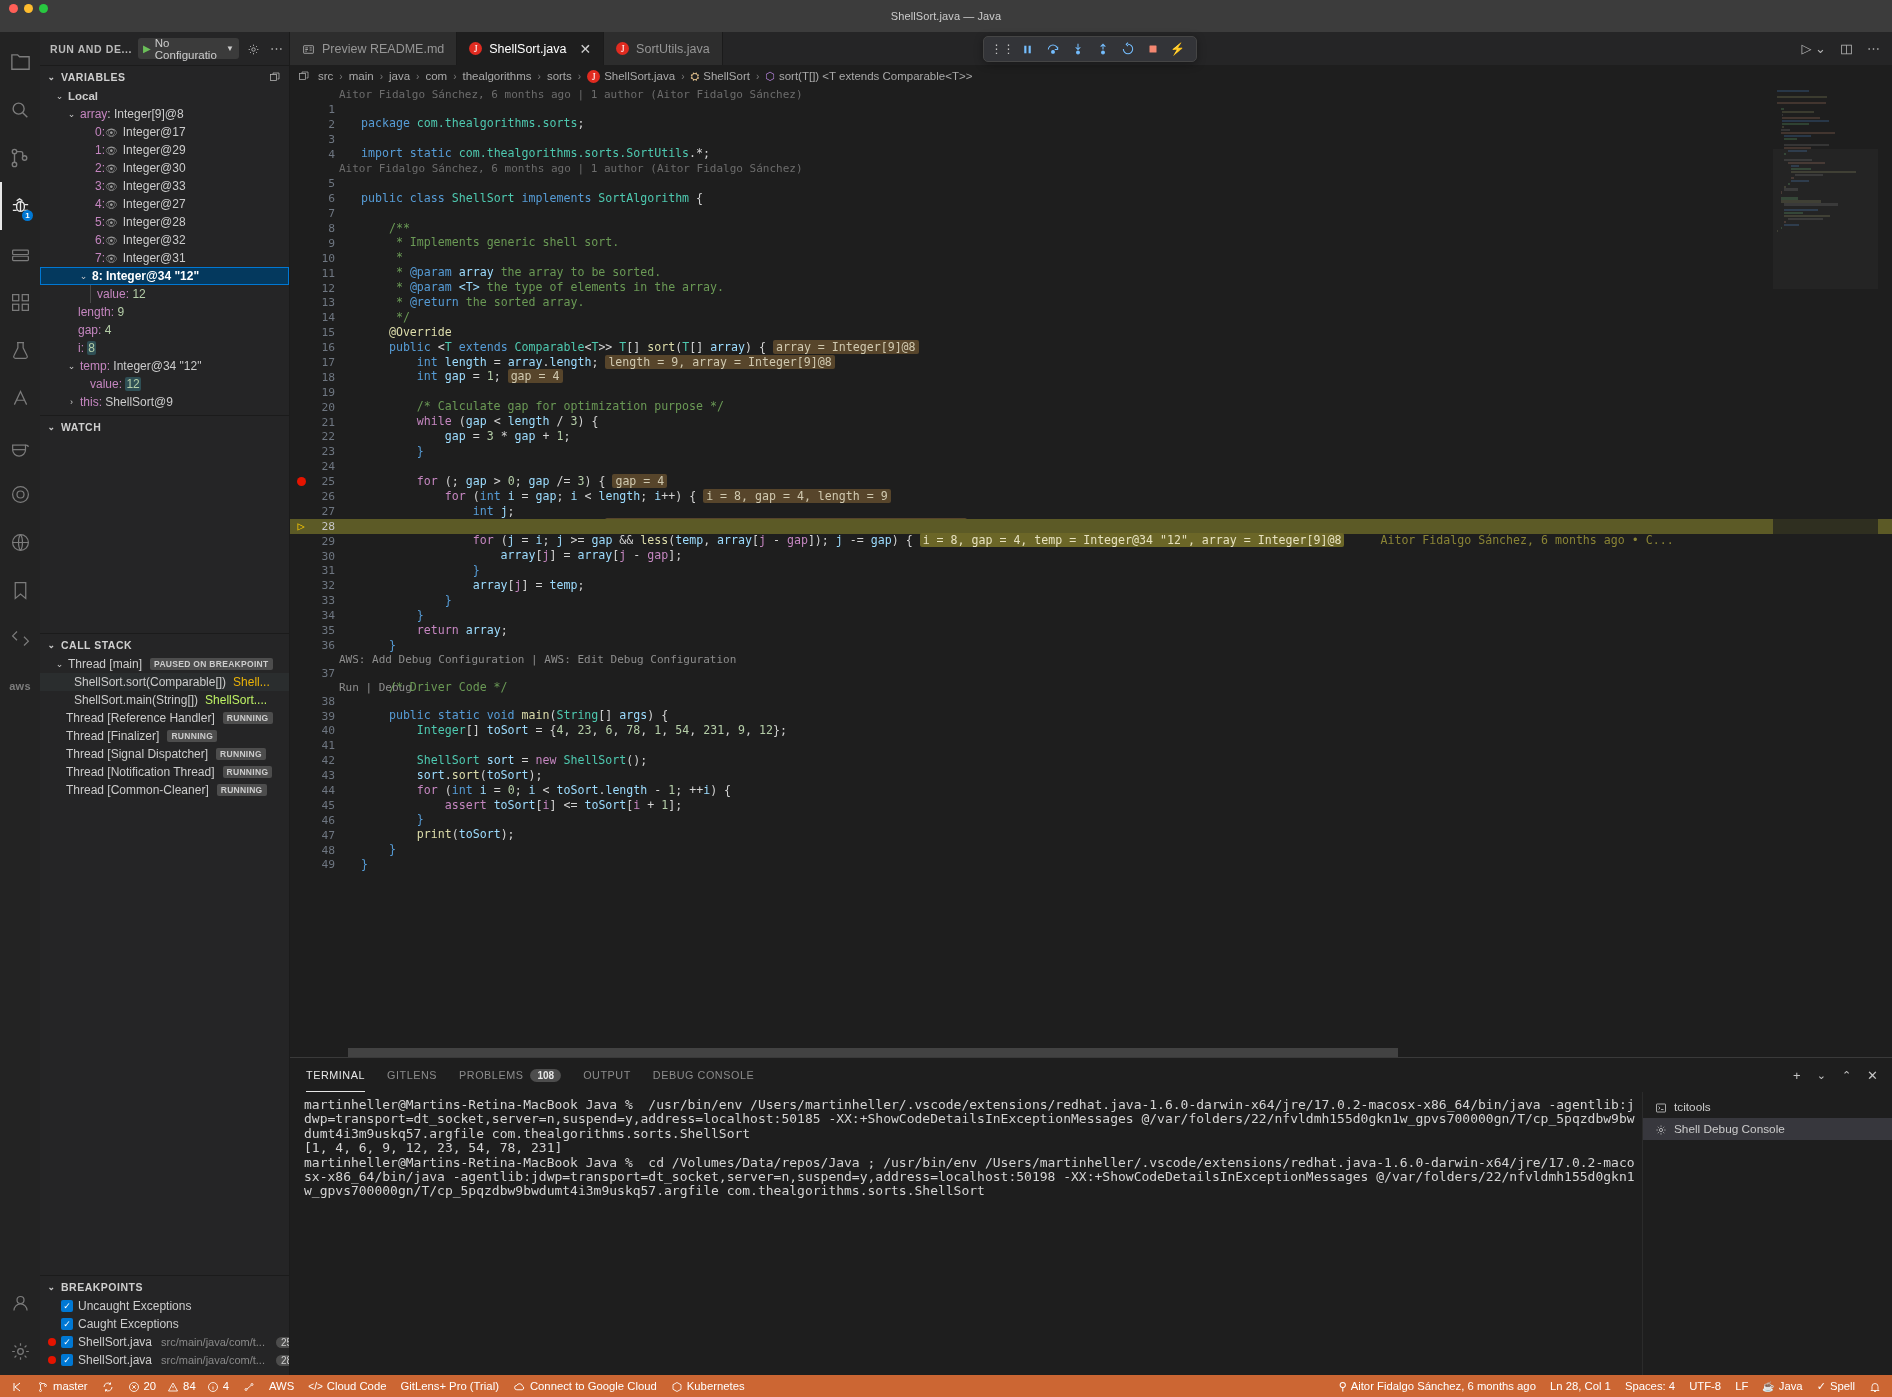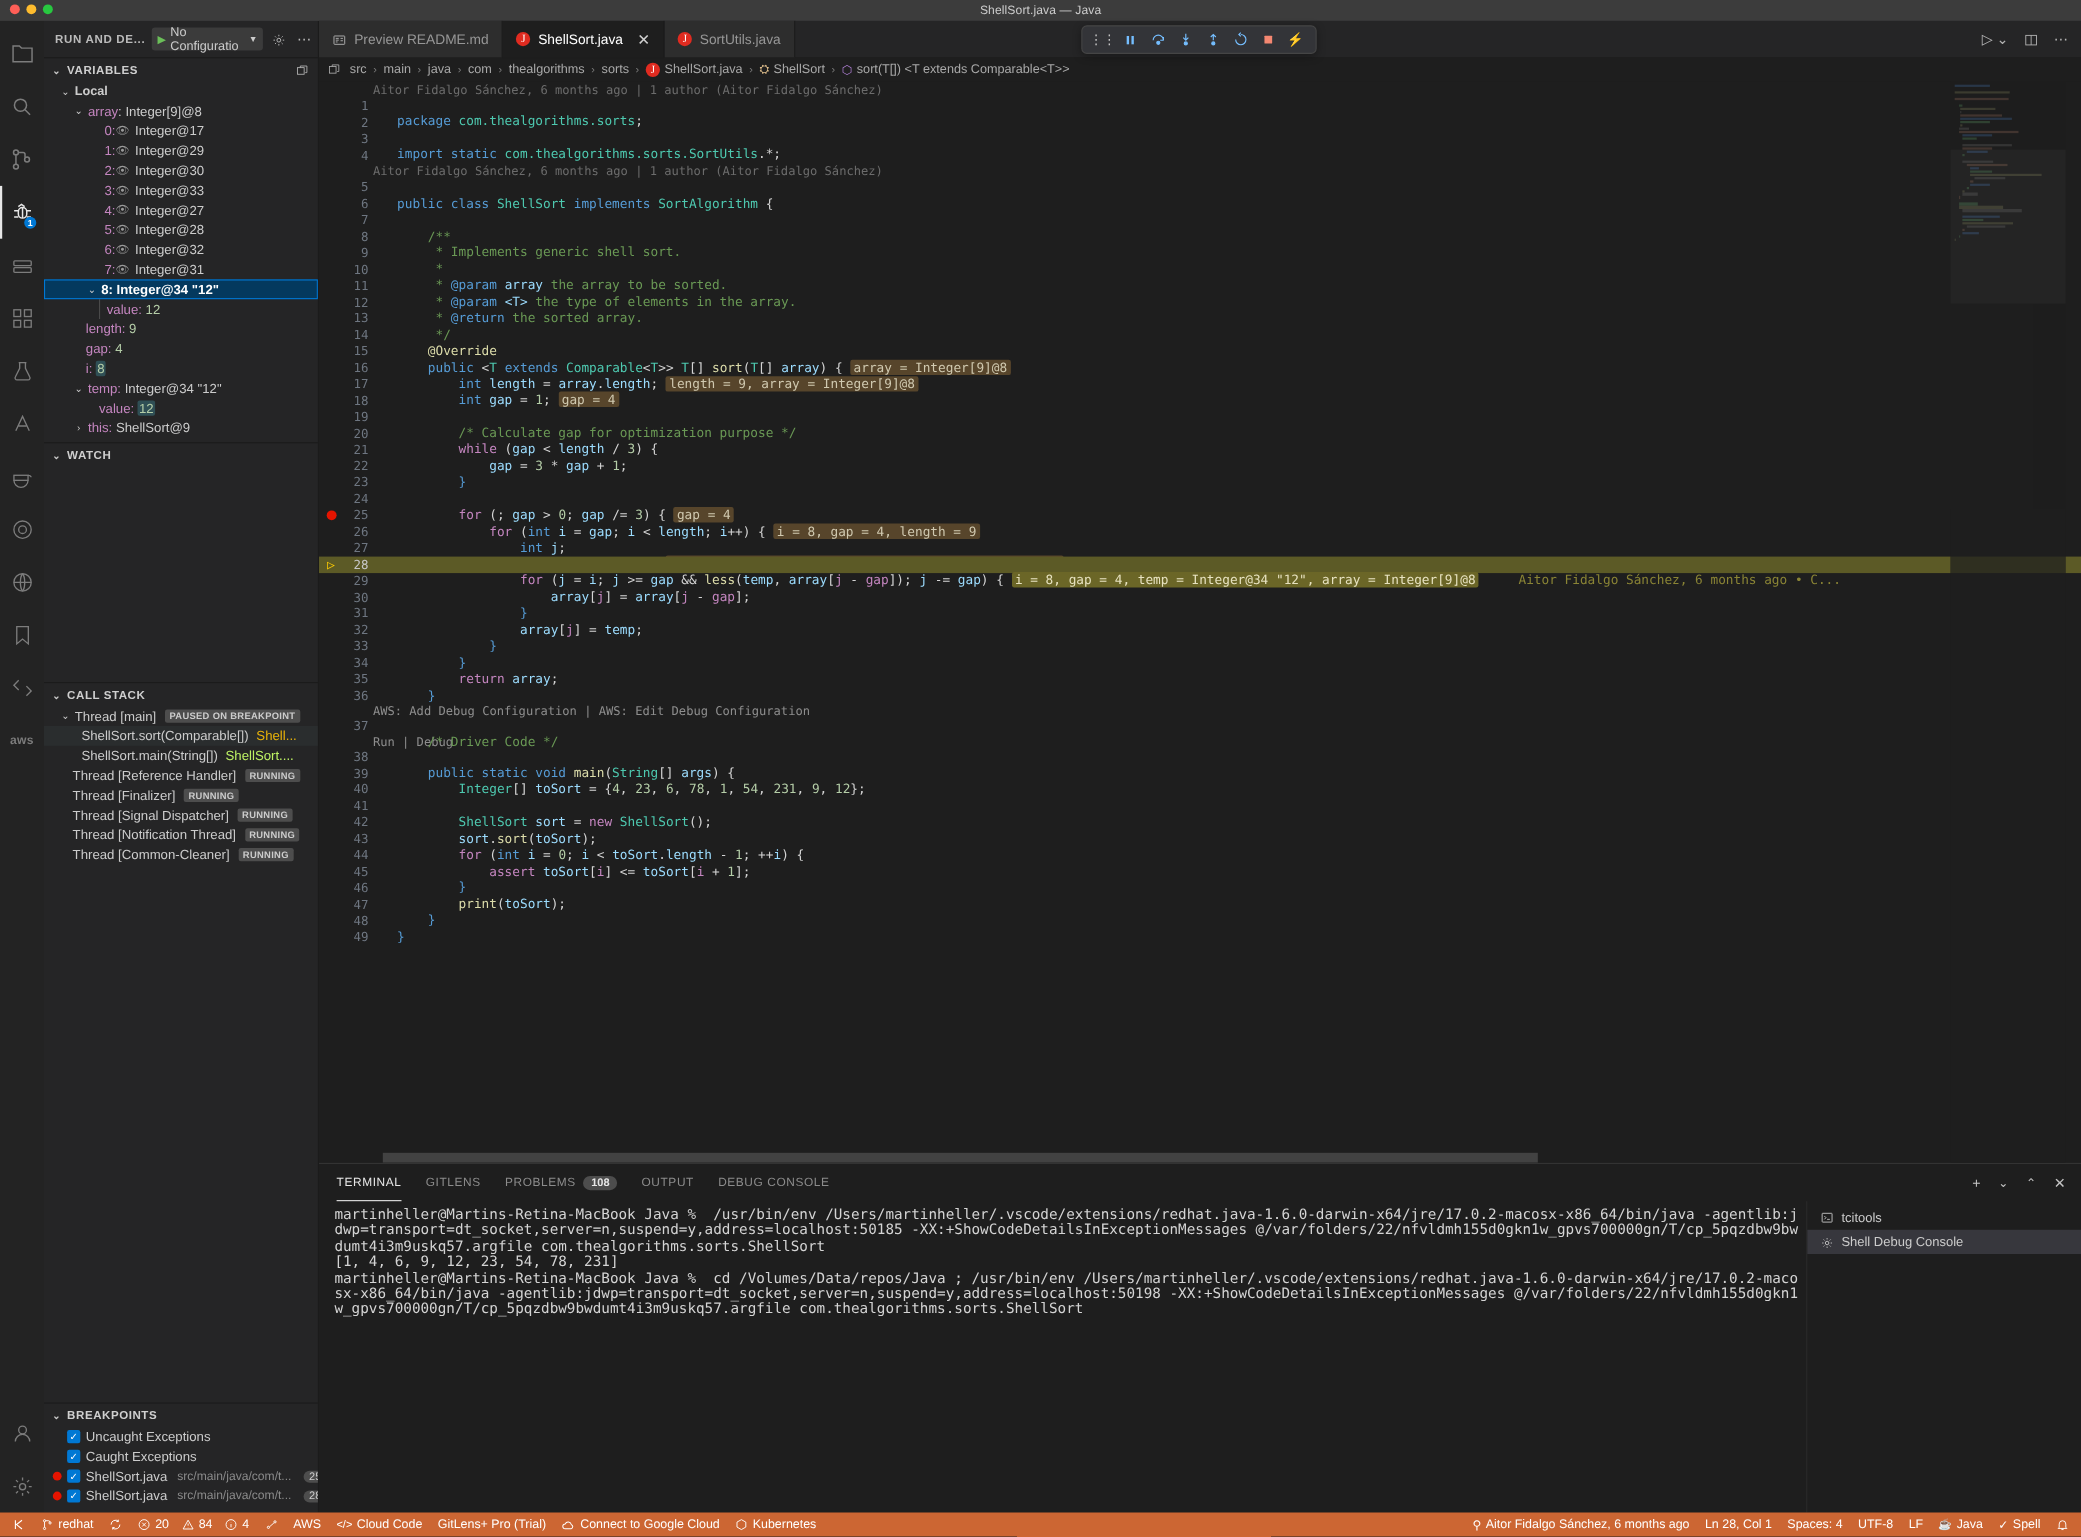--- a/index.html
+++ b/index.html
@@ -7,21 +7,21 @@
     width: 1892px; height: 1397px;
     background: #1e1e1e;
     font-family: "Liberation Sans", sans-serif;
     overflow: hidden;
     color: #cccccc;
   }
   .app { position: relative; width: 1892px; height: 1397px; display: flex; flex-direction: column; }
 
   
   .titlebar {
-    height: 19px; background: #3c3c3c; display: flex; align-items: center;
+    height: 32px; background: #3c3c3c; display: flex; align-items: center;
     justify-content: center; flex: 0 0 auto; position: relative;
   }
   .titlebar .title { font-size: 11px; color: #cccccc; letter-spacing: .1px; }
   .traffic { position: absolute; left: 9px; top: 4px; display: flex; gap: 6px; }
   .traffic i { width: 9px; height: 9px; border-radius: 50%; display: block; }
 
   
   .bodyrow { flex: 1 1 auto; display: flex; min-height: 0; }
 
   
@@ -811,21 +811,21 @@
             <path d="M18 4L8 12l10 8M6 4v16"></path>
           </svg></span>
     </span>
     <span class="sbitem">
       <span><svg class="ic" viewBox="0 0 24 24" fill="none" stroke="currentColor" stroke-width="1.7" style="width:12px;height:12px">
             <circle cx="7" cy="5" r="2"></circle>
             <circle cx="7" cy="19" r="2"></circle>
             <circle cx="17" cy="9" r="2"></circle>
             <path d="M7 7v10M9 5h5a3 3 0 013 3"></path>
           </svg></span>
-      <span>redhat</span>
+      <span>master</span>
     </span>
     <span class="sbitem">
       <span><svg class="ic" viewBox="0 0 24 24" fill="none" stroke="currentColor" stroke-width="1.8" style="width:12px;height:12px">
             <path d="M4 12a8 8 0 0113.5-5.8M20 12a8 8 0 01-13.5 5.8"></path>
             <path d="M17 3v3.5h-3.5M7 21v-3.5h3.5"></path>
           </svg></span>
     </span>
     <span class="sbitem">
       <span><svg class="ic" viewBox="0 0 24 24" fill="none" stroke="currentColor" stroke-width="1.7" style="width:12px;height:12px">
             <circle cx="12" cy="12" r="9"></circle>

